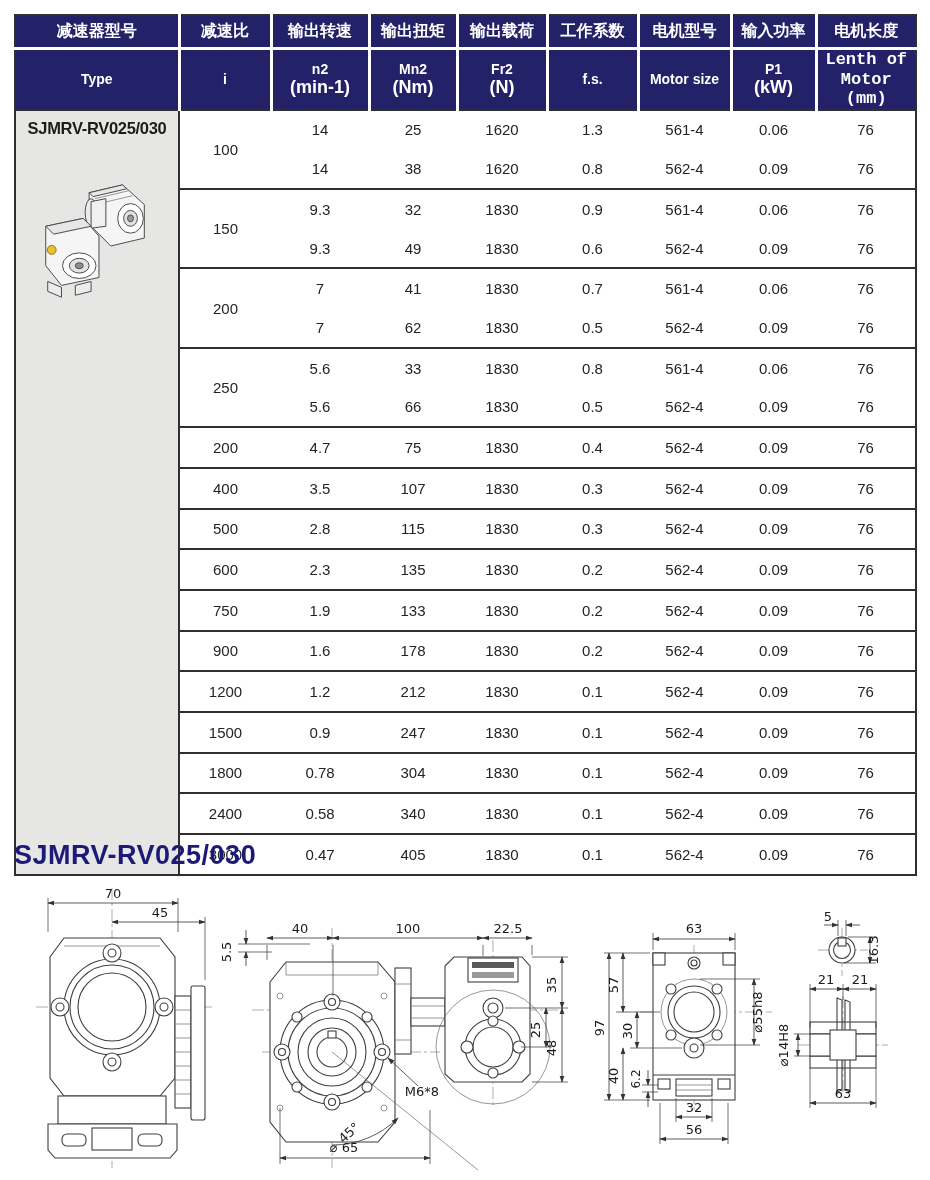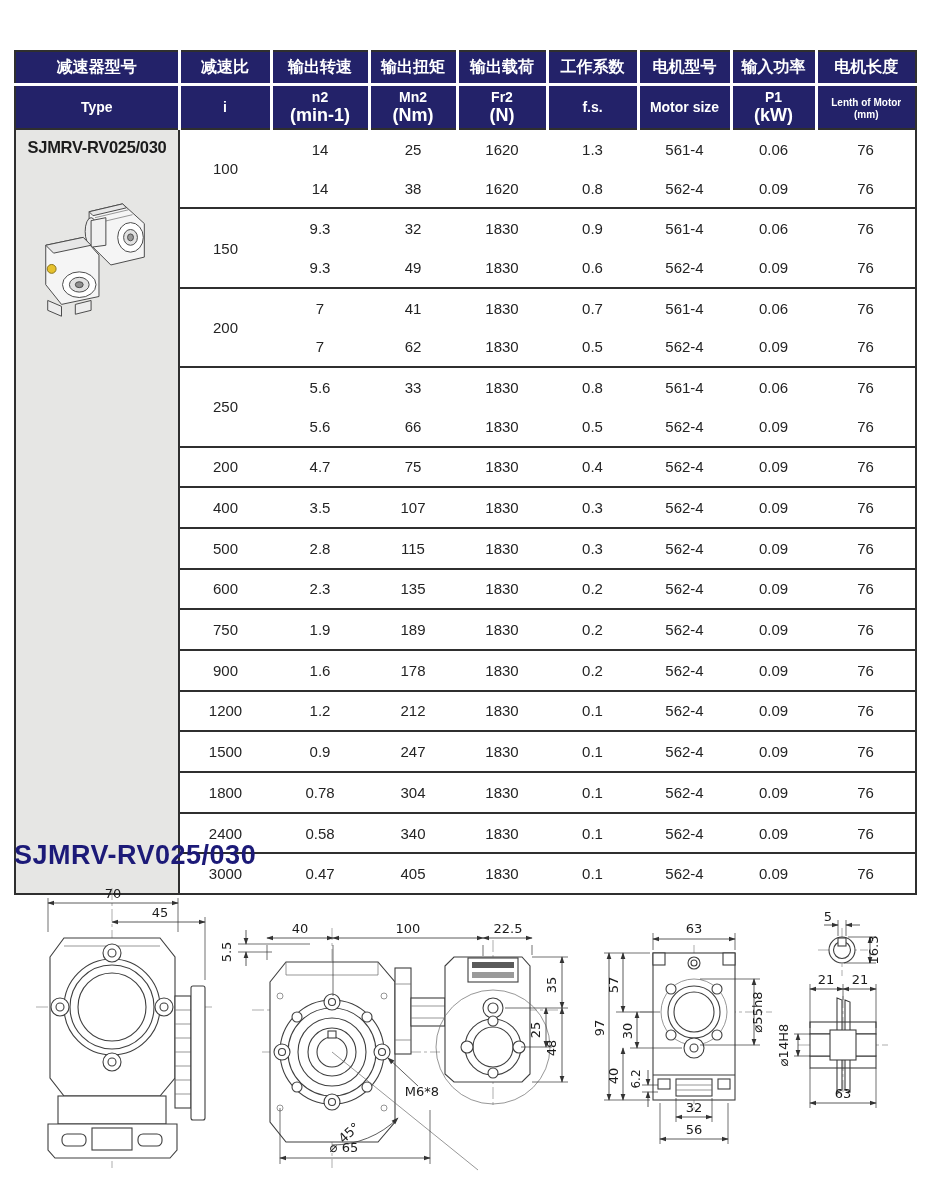--- a/index.html
+++ b/index.html
@@ -1,29 +1,29 @@
 <!DOCTYPE html>
 <html><head>
 <meta charset="utf-8">
 <style>
   html,body{margin:0;padding:0;background:#fff;}
   .page{position:relative;width:930px;height:1180px;background:#ffffff;overflow:hidden;
         font-family:"Liberation Sans","DejaVu Sans",sans-serif;}
 
   
   .spec-table{position:absolute;left:14px;top:14px;width:902px;border-collapse:collapse;
-              table-layout:fixed;border:2px solid #2f2f2f;margin-top:36px;}
+              table-layout:fixed;border:2px solid #2f2f2f;}
   .spec-table th{background:#232269;color:#fff;font-weight:bold;padding:0;}
   .spec-table tr.cn th{font-size:16px;height:31px;}
   .spec-table tr.en th{font-size:14px;height:42px;line-height:1.15;}
   .spec-table th:not(:last-child){border-right:3px solid #fff;}
   .spec-table tr.cn th{border-bottom:3px solid #fff;}
   .spec-table th .u{display:block;font-size:18px;font-weight:bold;}
   .spec-table th .u:empty{display:none;}
-  .spec-table th.th-sm span{font-size:10px;}
+  .spec-table th.th-sm span{font-size:17px;font-family:Liberation Mono, monospace;}
   .spec-table td{text-align:center;font-size:15px;color:#242424;height:38.7px;padding:0;}
   .spec-table tbody tr:first-child td{border-top:2px solid #2f2f2f;}
   .spec-table tr.sep td{border-top:2px solid #2f2f2f;}
   .product-cell{background:#e6e6e4;border-right:2px solid #2f2f2f;vertical-align:top;}
   .i-cell{font-size:16px;}
   .pc-label{font-weight:bold;font-size:16.5px;letter-spacing:-0.3px;color:#1c1c1c;
             text-align:center;padding:8px 2px 0;}
   .pc-img{display:block;margin:36px auto 0;}
 
   
@@ -219,21 +219,21 @@
           <td>135</td>
           <td>1830</td>
           <td>0.2</td>
           <td>562-4</td>
           <td>0.09</td>
           <td>76</td>
         </tr>
         <tr class="sep">
           <td class="i-cell" rowspan="1">750</td>
           <td>1.9</td>
-          <td>189</td>
+          <td>133</td>
           <td>1830</td>
           <td>0.2</td>
           <td>562-4</td>
           <td>0.09</td>
           <td>76</td>
         </tr>
         <tr class="sep">
           <td class="i-cell" rowspan="1">900</td>
           <td>1.6</td>
           <td>178</td>

